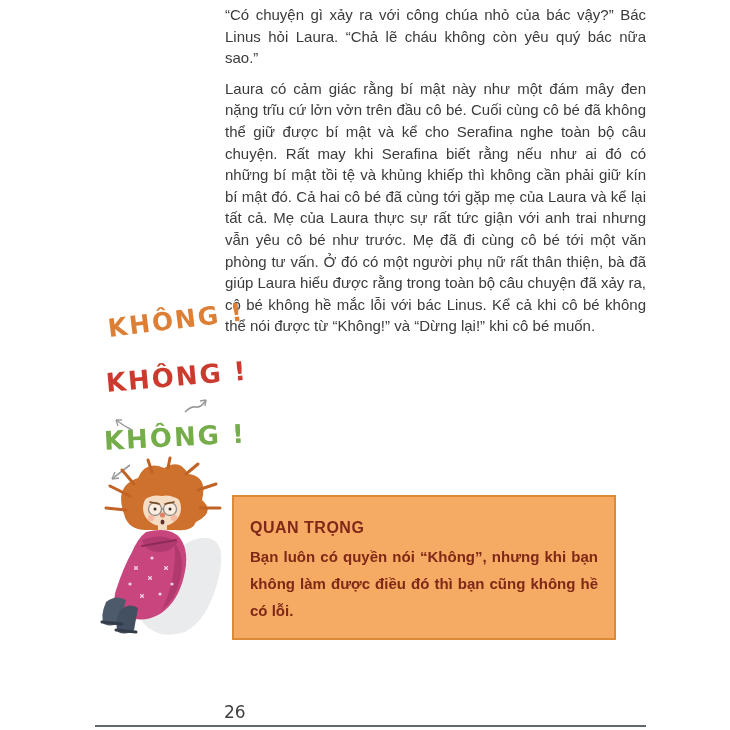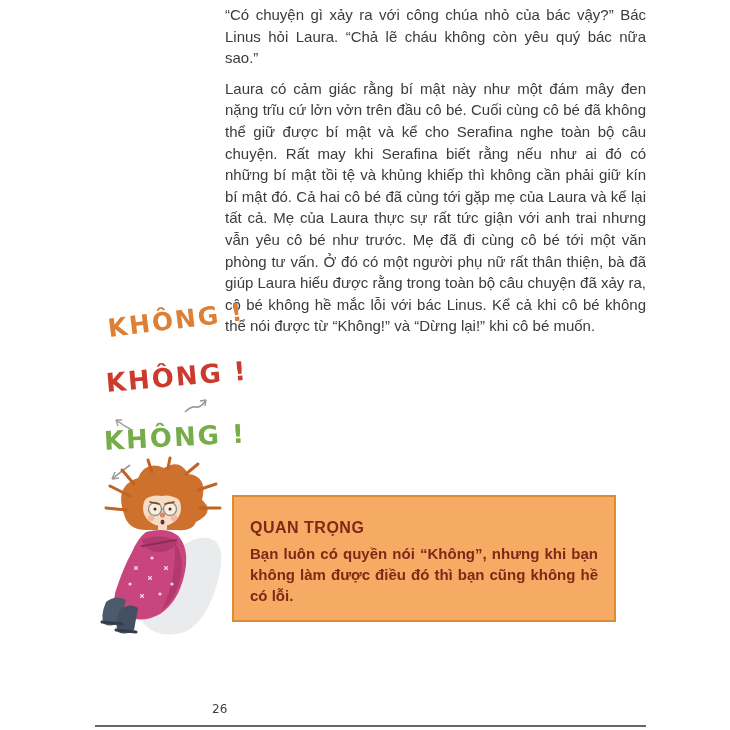--- a/index.html
+++ b/index.html
@@ -49,30 +49,30 @@
     color:#7e2817;
     font-weight:bold;
     font-size:16px;
     letter-spacing:.5px;
     margin:0 0 6px 0;
   }
   .callout-body{
     color:#7e2817;
     font-weight:bold;
     font-size:15px;
-    line-height:21px;
+    line-height:27px;
     margin:0;
     text-align:justify;
   }
   
   .page-number{
     position:absolute;
-    left:212px;top:702px;
+    left:224px;top:702px;
     font-family:"DejaVu Sans", sans-serif;
-    font-size:12px;
+    font-size:17px;
     color:#3f3f3f;
   }
   .bottom-rule{
     position:absolute;
     left:95px;top:725px;width:577px;height:2px;
     background:#5f686c;
   }
   .girl{position:absolute;left:76px;top:456px;}
 </style>
 </head>

